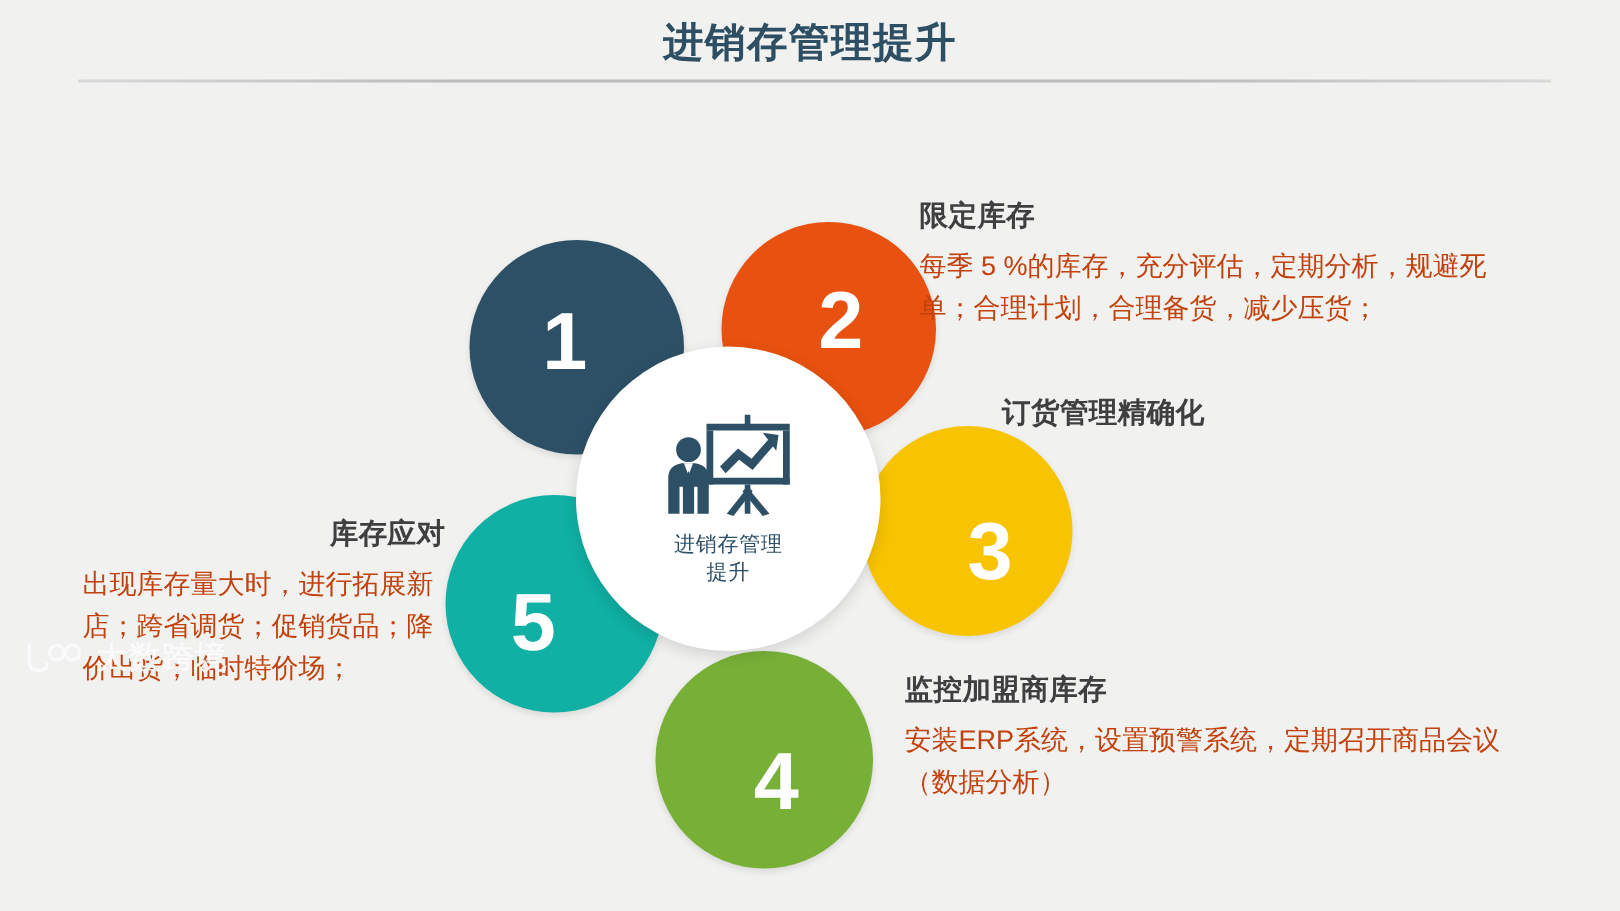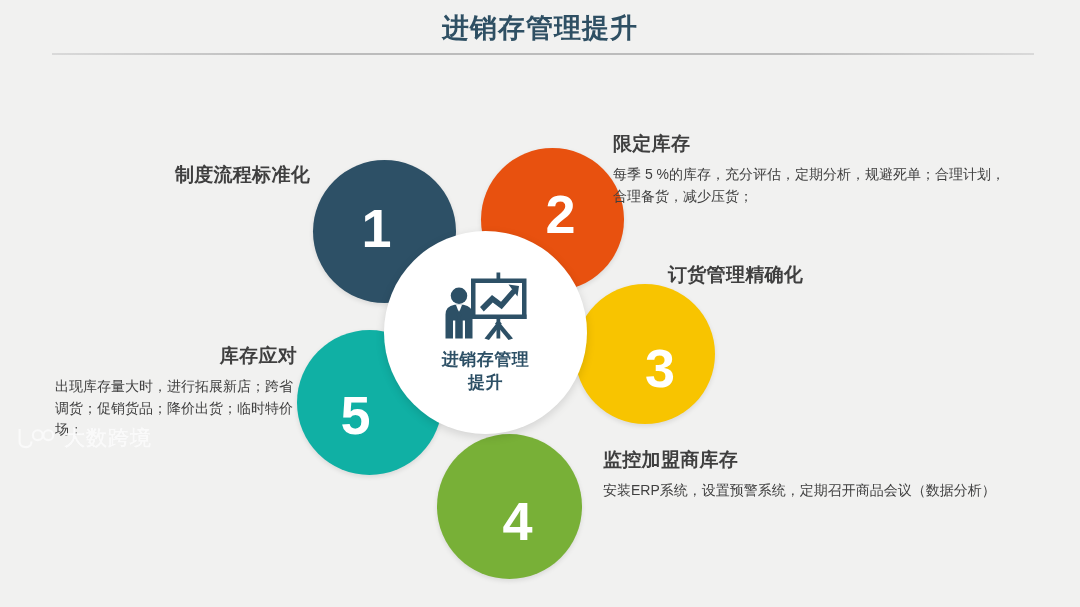--- a/index.html
+++ b/index.html
@@ -60,38 +60,38 @@
     border-radius: 50%;
     background: #ffffff;
     box-shadow: 0 3px 10px rgba(0,0,0,.13);
     display: flex; flex-direction: column;
     align-items: center; justify-content: center;
     z-index: 5;
   }
   #hub-icon { width: 96px; height: 72px; margin-bottom: 6px; }
   #hub-label {
     text-align: center;
-    font-size: 17px; font-weight: bold;
+    font-size: 14px; font-weight: normal;
     color: #2d5066;
     line-height: 1.35;
     letter-spacing: .5px;
   }
 
   
   .block { position: absolute; }
   .block .head {
     font-size: 19px; font-weight: bold;
     color: #3f3f3f;
     margin-bottom: 7px;
     letter-spacing: .3px;
     white-space: nowrap;
   }
   .block .body {
-    font-size: 14px;
-    color: #404040;
+    font-size: 18px;
+    color: #c2410c;
     line-height: 1.55;
   }
   .right .head, .right .body { text-align: left; }
   .left  .head, .left  .body { text-align: left; }
   .left  .head { text-align: right; }
 
   #block-1 { left: 60px;  top: 162px; width: 252px; }
   #block-1 .head { text-align: right; padding-right: 2px; }
   #block-2 { left: 613px; top: 131px; width: 400px; }
   #block-3 { left: 668px; top: 262px; width: 325px; }
@@ -162,21 +162,20 @@
         <polygon points="28,52 31,58 28,74 25,58" fill="#2d5066"></polygon>
       </g>
     </svg>
     <div id="hub-label">
       <div>进销存管理</div>
       <div>提升</div>
     </div>
   </div>
 
   <div class="block left" id="block-1">
-    <div class="head">制度流程标准化</div>
   </div>
 
   <div class="block right" id="block-2">
     <div class="head">限定库存</div>
     <div class="body">每季 5 %的库存，充分评估，定期分析，规避死单；合理计划，合理备货，减少压货；</div>
   </div>
 
   <div class="block right" id="block-3">
     <div class="head">订货管理精确化</div>
   </div>

